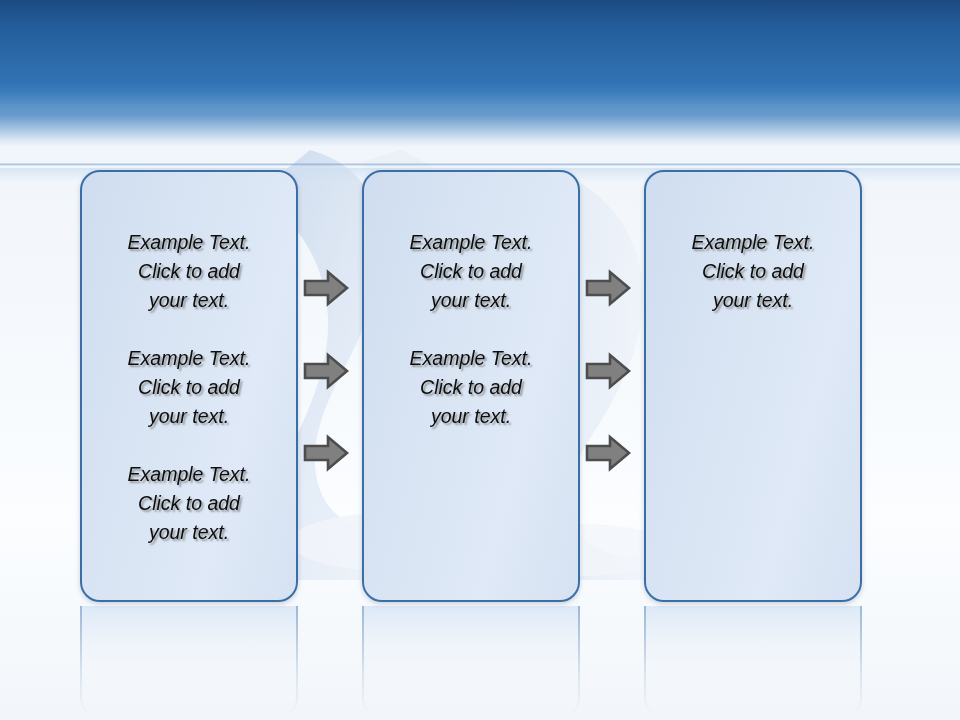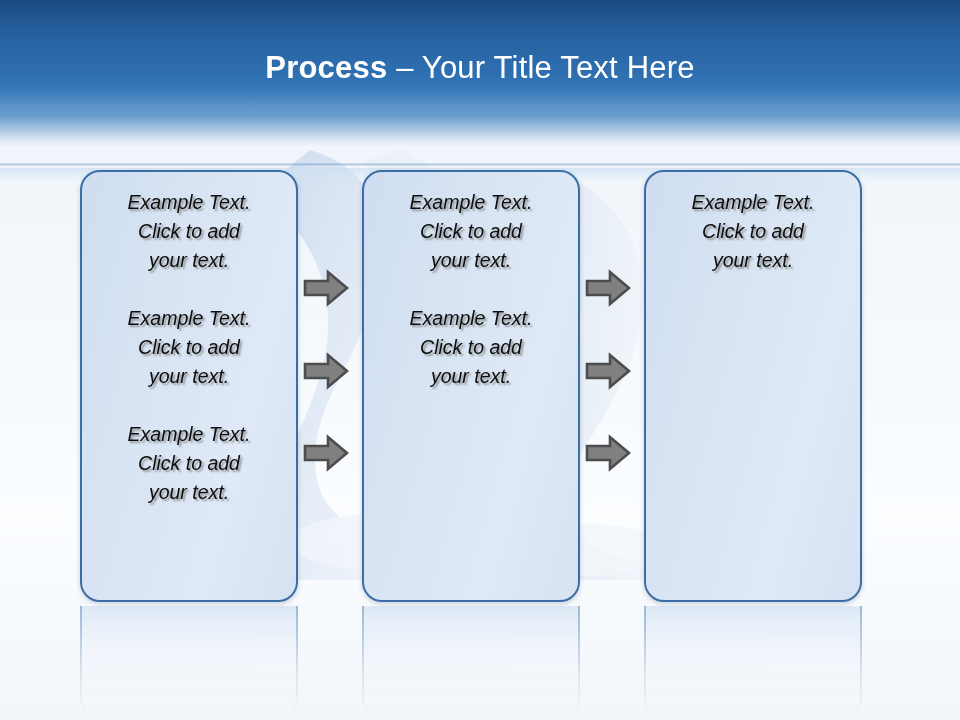--- a/index.html
+++ b/index.html
@@ -57,21 +57,21 @@
     position:absolute;
     border:2.5px solid #3a6ea5;
     border-radius:20px;
     background:linear-gradient(105deg,#cfddf0 0%,#d8e4f3 35%,#dfe9f7 70%,#d6e2f2 100%);
     box-shadow:0 2px 5px rgba(80,105,135,.28);
     box-sizing:border-box;
   }
   .pbox-inner{
     position:absolute;left:0;top:0;right:0;bottom:0;
     display:flex;flex-direction:column;align-items:center;
-    padding-top:16px;
+    padding-top:56px;
   }
   .para{
     width:100%;text-align:center;
     font-style:italic;font-weight:500;
     font-size:19.5px;line-height:29px;color:#0d0d0d;
     text-shadow:2px 2px 2px rgba(120,120,120,.75);
     margin-bottom:29px;
     white-space:pre-line;
   }
 
@@ -126,23 +126,20 @@
              C294,288 326,242 330,194 C334,142 318,82 272,36 Z" fill="url(#sw3)" opacity=".85"></path>
     <ellipse cx="150" cy="392" rx="110" ry="30" fill="#eef3f9" opacity=".9"></ellipse>
     <ellipse cx="330" cy="400" rx="95" ry="26" fill="#f1f5fa" opacity=".85"></ellipse>
   </svg>
 
   <div class="header-band"></div>
   <div class="header-sheen"></div>
   <div class="horizon"></div>
   <div class="horizon2"></div>
 
-  <div class="title">
-    <span class="t-strong">Process</span><span class="t-rest"> – Your Title Text Here</span>
-  </div>
 
   <div class="refl" style="left:80px;top:606px;width:218px;height:112px;"></div>
   <div class="refl" style="left:362px;top:606px;width:218px;height:112px;"></div>
   <div class="refl" style="left:644px;top:606px;width:218px;height:112px;"></div>
 
   <div class="pbox" style="left:80px;top:170px;width:218px;height:432px;">
     <div class="pbox-inner">
       <div class="para">Example Text.
 Click  to add
 your text.</div>

